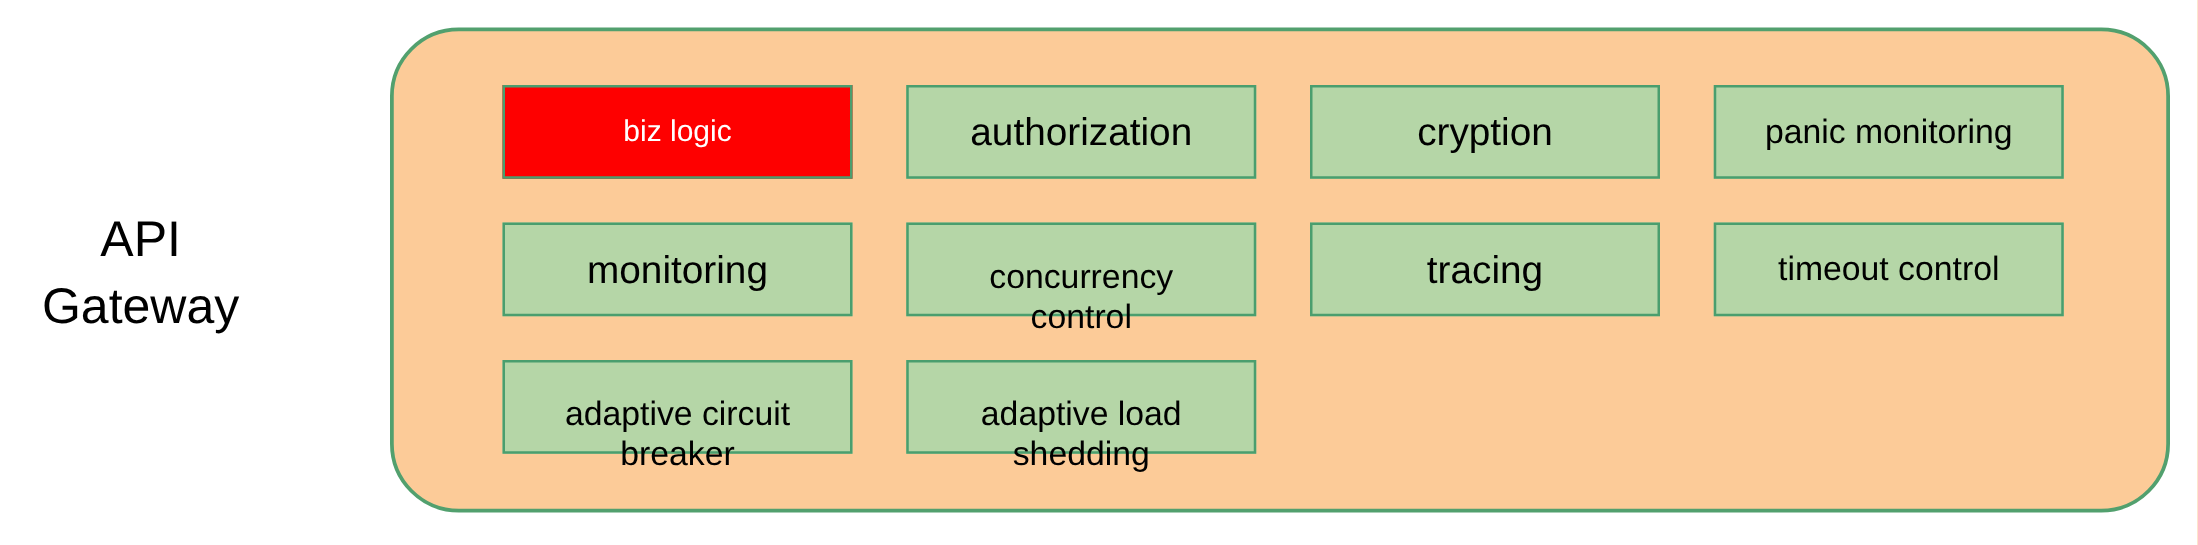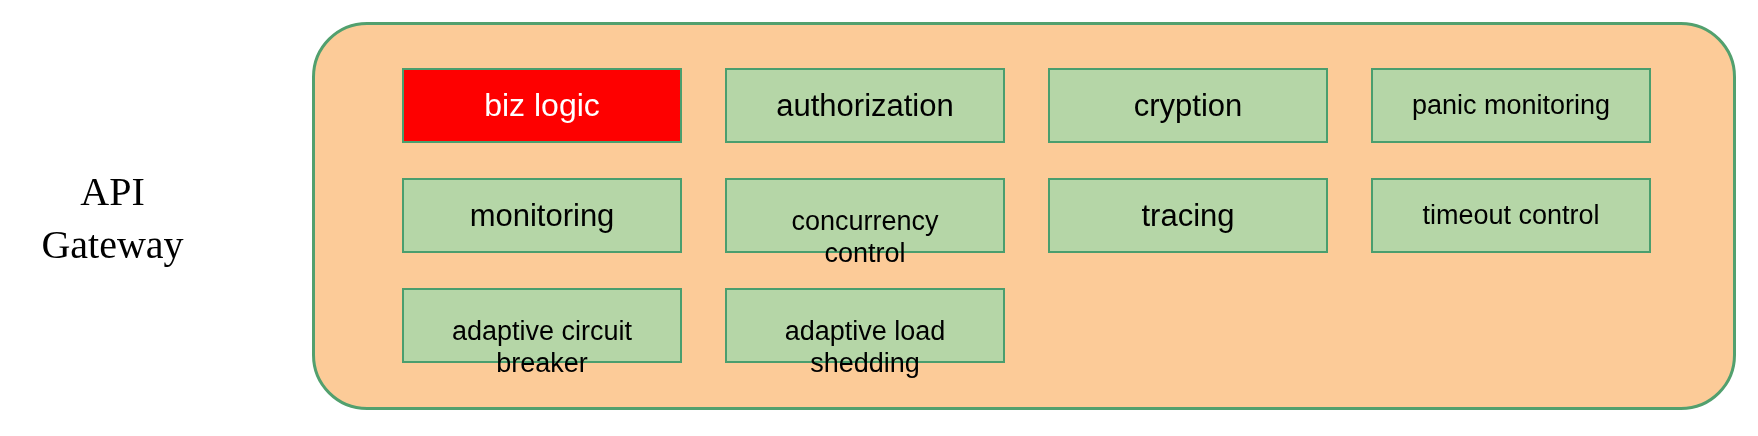--- a/index.html
+++ b/index.html
@@ -27,21 +27,20 @@
   }
   .gateway-title {
     position: absolute;
     left: 10px;
     top: 166px;
     width: 205px;
     text-align: center;
     font-size: 40px;
     line-height: 1.32;
     color: var(--text-color);
-    font-family: Liberation Serif, serif;
   }
   .gateway-container {
     position: absolute;
     left: 312px;
     top: 22px;
     width: 1424px;
     height: 388px;
     background: var(--container-fill);
     border: 3px solid var(--container-border);
     border-radius: 55px;
@@ -69,21 +68,21 @@
   }
   .cell.sm { font-size: 27px; }
   .cell.wrap2 span {
     display: inline-block;
     max-width: 215px;
     margin-top: 44px;
   }
   .cell.highlight {
     background: var(--highlight-fill);
     color: var(--highlight-text);
-    font-size: 32px;
+    font-size: 24px;
   }
 </style>
 </head>
 <body>
 
 <div class="gateway-title">
   <div>API</div>
   <div>Gateway</div>
 </div>
 

